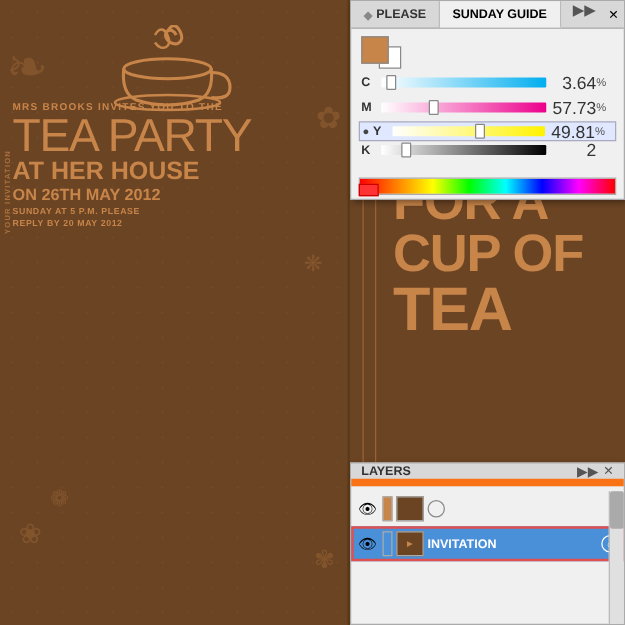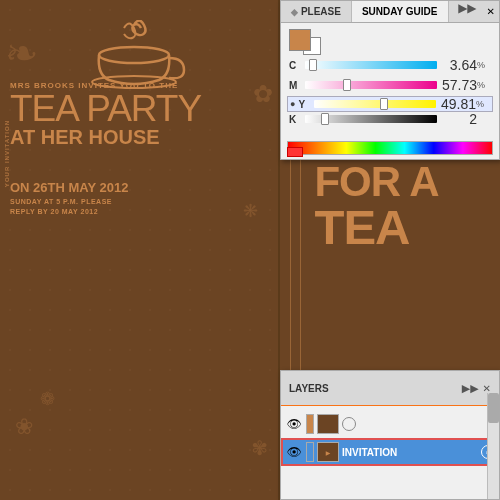--- a/index.html
+++ b/index.html
@@ -61,21 +61,20 @@
       font-weight: 900;
       text-transform: uppercase;
       line-height: 1.1;
     }
 
     .date-line {
       font-size: 13px;
       font-weight: bold;
       text-transform: uppercase;
       line-height: 1.3;
-      margin-top: 32px;
     }
 
     .small-text {
       font-size: 7px;
       font-weight: bold;
       text-transform: uppercase;
       letter-spacing: 0.5px;
       line-height: 1.4;
     }
 
@@ -267,22 +266,22 @@
       height: 130px;
       background: #f0f0f0;
       border: 1px solid #aaa;
       box-shadow: 2px 2px 5px rgba(0,0,0,0.4);
     }
 
     #layers-panel-header {
       display: flex;
       align-items: center;
       background: #d8d8d8;
-      border-bottom: 1px solid #f97316;
-      height: 35px;
+      border-bottom: 6px solid #f97316;
+      height: 18px;
       padding: 0 8px;
     }
 
     .layers-title {
       font-size: 10px;
       font-weight: bold;
       color: #333;
       flex: 1;
     }
 
@@ -434,20 +433,21 @@
 </div>
 
 <div id="right-panel">
 
   <div class="vline" style="left:10px;"></div>
   <div class="vline" style="left:20px;"></div>
 
   <div class="join-us-text">
     <div>JOIN US</div>
     <div>FOR A</div>
+    <div>CUP OF</div>
     <div class="tea-big">TEA</div>
   </div>
 </div>
 
 <div id="color-panel">
   <div id="color-panel-header">
     <div class="panel-tab">
       <span style="color:#888; font-size:9px; margin-right:3px;">◆</span>
       <span>PLEASE</span>
     </div>

